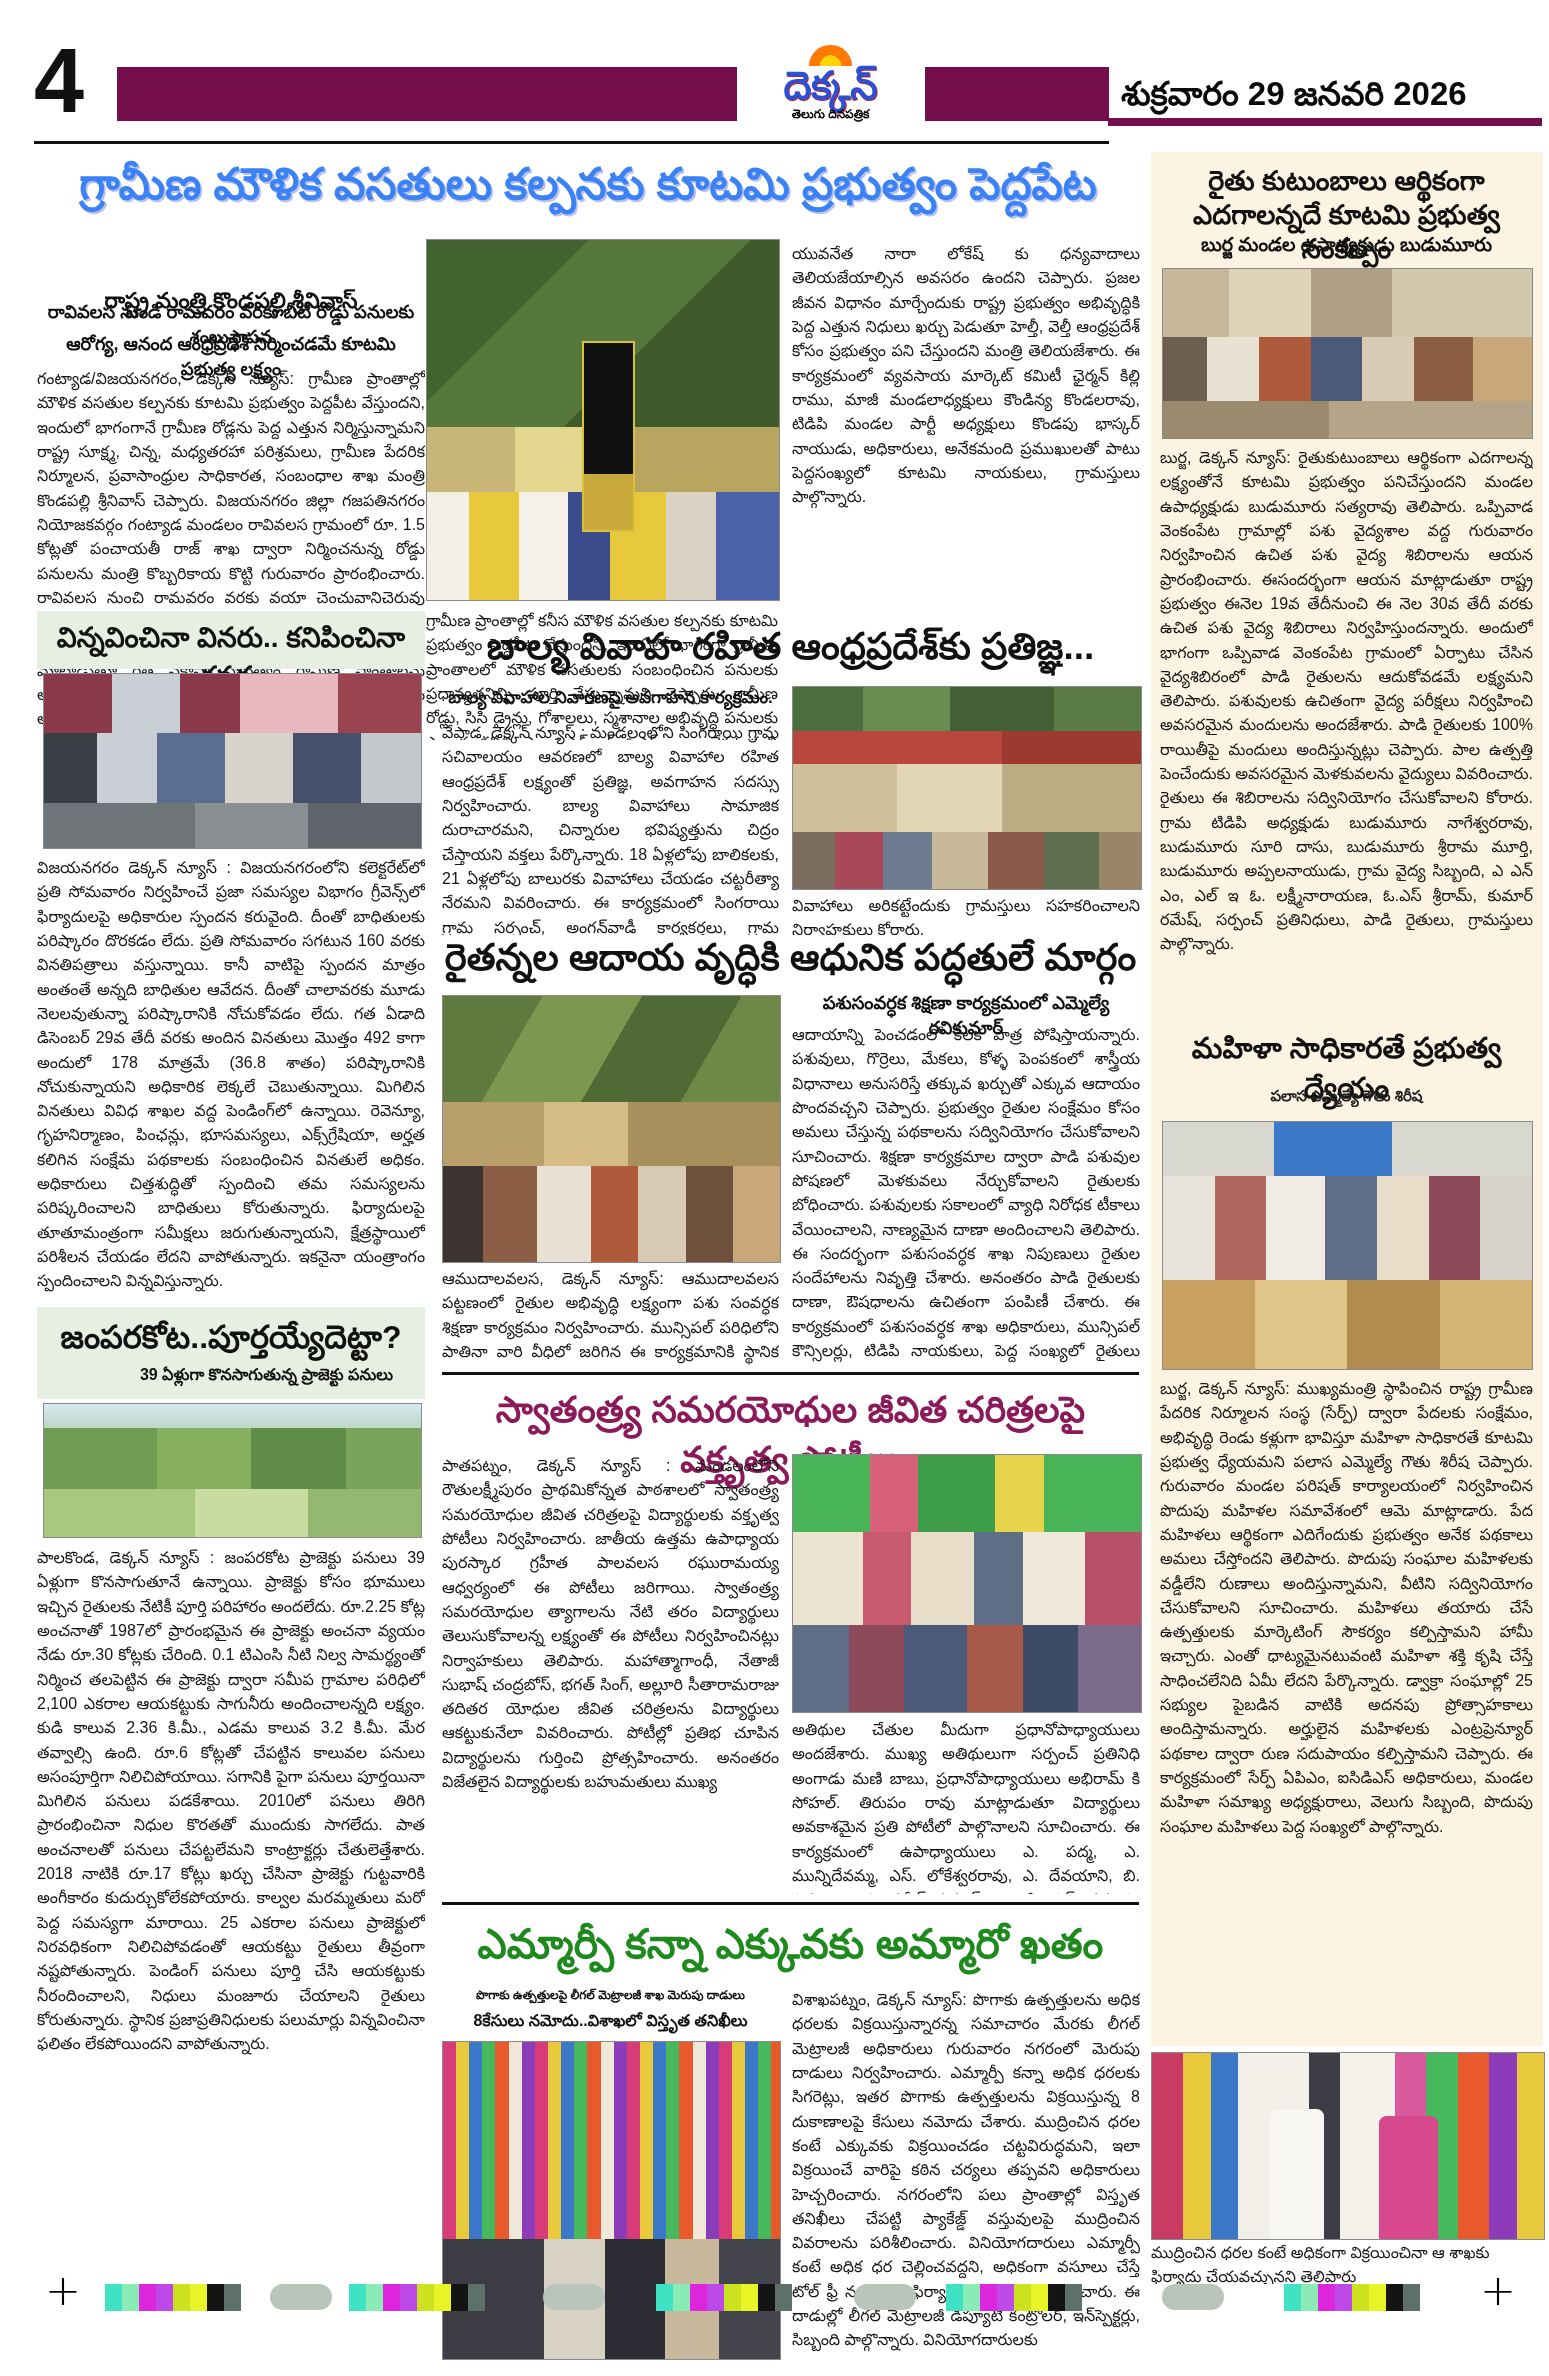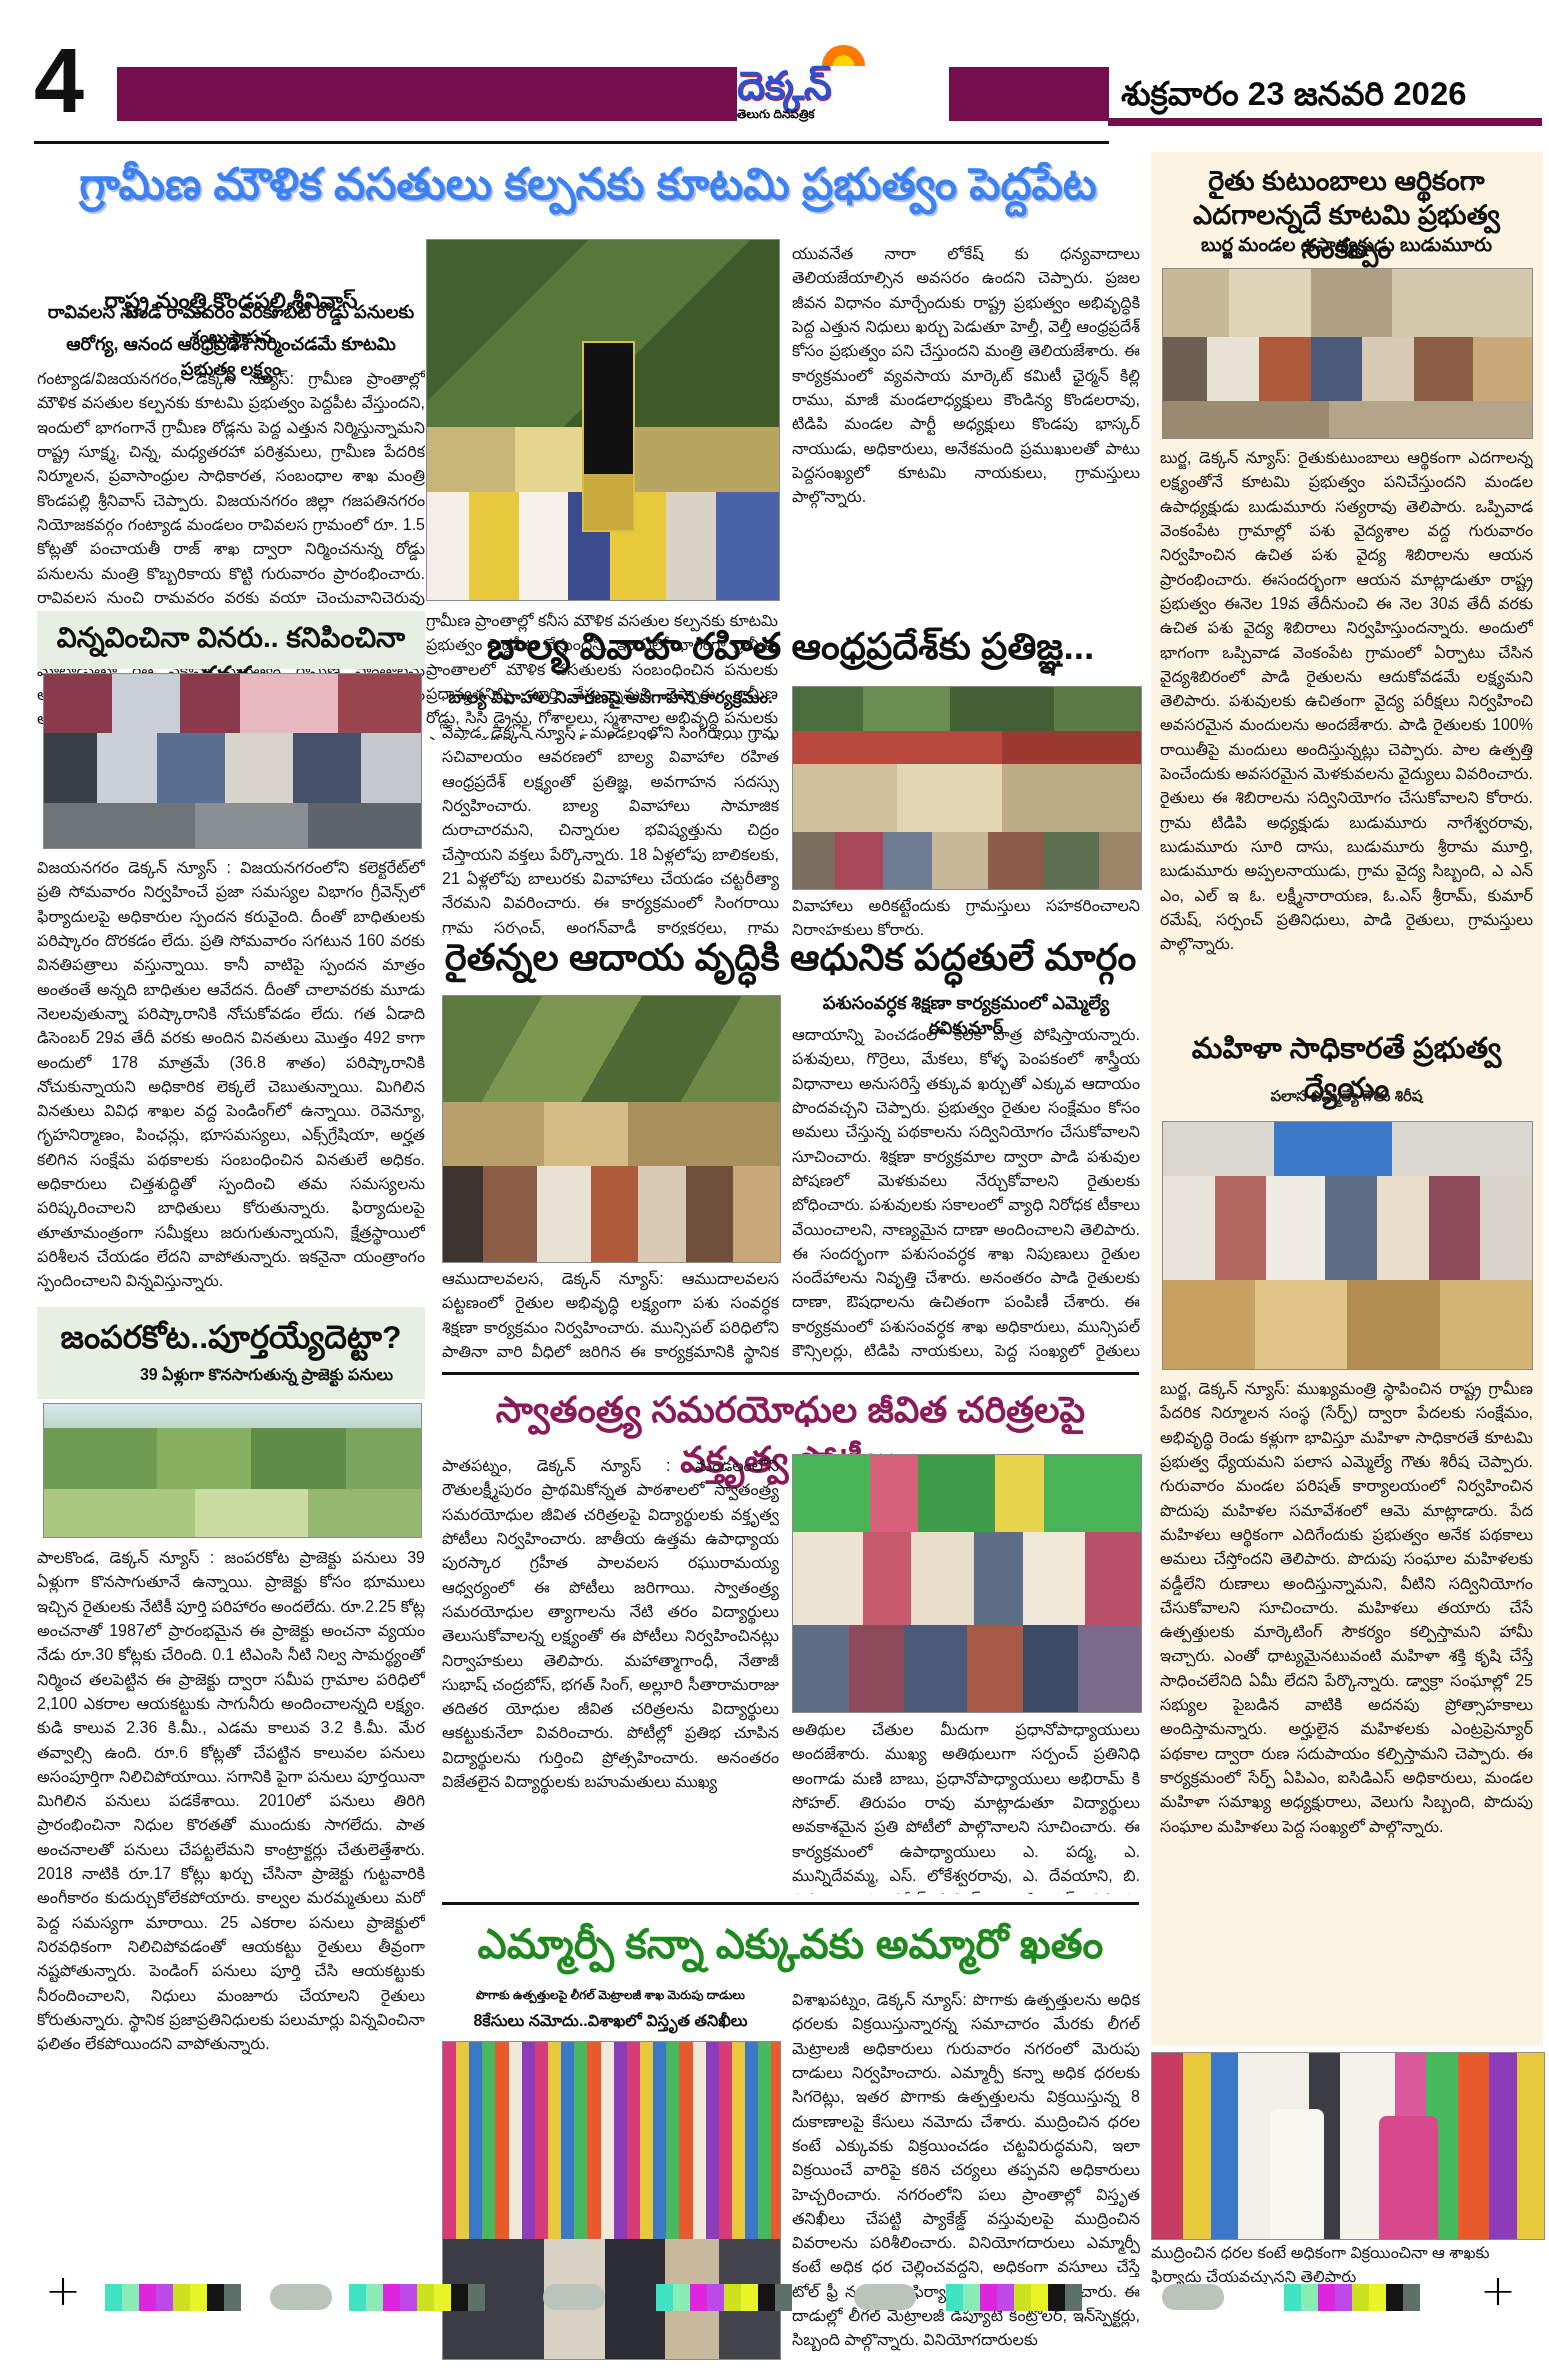--- a/index.html
+++ b/index.html
@@ -25,27 +25,27 @@
   .palegreen{background:#e7eee2;}
 </style>
 </head>
 <body>
 
 <div class="abs b" style="left:34px;top:36px;font-size:90px;line-height:1;">4</div>
 
 <div class="abs" style="left:117px;top:67px;width:620px;height:54px;background:#740e4d;"></div>
 <div class="abs" style="left:925px;top:67px;width:184px;height:54px;background:#740e4d;"></div>
 
-<div class="abs" style="left:737px;top:41px;width:212px;height:103px;background:#ffffff;text-align:left;">
+<div class="abs" style="left:737px;top:41px;width:187px;height:103px;background:#ffffff;text-align:center;">
   <div style="width:43px;height:21.5px;margin:3.7px auto 0;border-radius:43px 43px 0 0;background:radial-gradient(circle at 50% 100%, #ffd400 0 35%, #ff7a00 36% 70%, #ff3c00 71% 100%);"></div>
   <div class="b" style="font-size:39px;color:#2a51d4;line-height:1.05;text-shadow:0.9px 0.9px 0 #c22;">దెక్కన్</div>
   <div style="font-size:12px;color:#000000;font-weight:bold;">తెలుగు దినపత్రిక</div>
 </div>
 
-<div class="abs b" style="left:1121px;top:75px;width:422px;font-size:33px;color:#0a0a0a;">శుక్రవారం 23 జనవరి 2026</div>
+<div class="abs b" style="left:1121px;top:75px;width:422px;font-size:33px;color:#0a0a0a;">శుక్రవారం 29 జనవరి 2026</div>
 <div class="abs" style="left:1108px;top:118px;width:434px;height:7.5px;background:#740e4d;"></div>
 <div class="abs" style="left:34px;top:141px;width:1075px;height:2.8px;background:#111;"></div>
 
 <div class="abs b c headline-blue" style="left:37px;top:161px;width:1102px;font-size:44px;line-height:1.05;">గ్రామీణ మౌళిక వసతులు కల్పనకు కూటమి ప్రభుత్వం పెద్దపేట</div>
 
 <div class="abs c deck" style="left:37px;top:288px;width:388px;font-size:22px;">రాష్ట్ర మంత్రి కొండపల్లి శ్రీనివాస్</div>
 <div class="abs c deck" style="left:37px;top:302px;width:388px;font-size:18px;">రావివలస నుండి రామవరం వరకు బీటీ రోడ్డు పనులకు శంఖుస్థాపన</div>
 <div class="abs c deck" style="left:37px;top:334px;width:388px;font-size:18px;">ఆరోగ్య, ఆనంద ఆంధ్రప్రదేశ్ నిర్మించడమే కూటమి ప్రభుత్వ లక్ష్యం</div>
 
 <div class="abs body-text" style="left:37px;top:367px;width:388px;height:371px;">గంట్యాడ/విజయనగరం, డెక్కన్ న్యూస్: గ్రామీణ ప్రాంతాల్లో మౌళిక వసతుల కల్పనకు కూటమి ప్రభుత్వం పెద్దపీట వేస్తుందని, ఇందులో భాగంగానే గ్రామీణ రోడ్లను పెద్ద ఎత్తున నిర్మిస్తున్నామని రాష్ట్ర సూక్ష్మ, చిన్న, మధ్యతరహా పరిశ్రమలు, గ్రామీణ పేదరిక నిర్మూలన, ప్రవాసాంధ్రుల సాధికారత, సంబంధాల శాఖ మంత్రి కొండపల్లి శ్రీనివాస్ చెప్పారు. విజయనగరం జిల్లా గజపతినగరం నియోజకవర్గం గంట్యాడ మండలం రావివలస గ్రామంలో రూ. 1.5 కోట్లతో పంచాయతీ రాజ్ శాఖ ద్వారా నిర్మించనున్న రోడ్డు పనులను మంత్రి కొబ్బరికాయ కొట్టి గురువారం ప్రారంభించారు. రావివలస నుంచి రామవరం వరకు వయా చెంచువానిచెరువు తుమ్మనాయుడు చెరువు మీదుగా ఈ బి టి రోడ్డును నిర్మించనున్నారు. ఈ సందర్భంగా మంత్రి కొండపల్లి శ్రీనివాస్ మాట్లాడుతూ గత వైకాపా ప్రభుత్వం గ్రామీణ ప్రాంతాలను అభివృద్ధికి ఆమడ దూరం నెట్టివేయగా, కూటమి ప్రభుత్వం అభివృద్ధిని గ్రామీణ ప్రాంతాల ప్రజలకు దగ్గర చేస్తుందని అన్నారు.</div>

